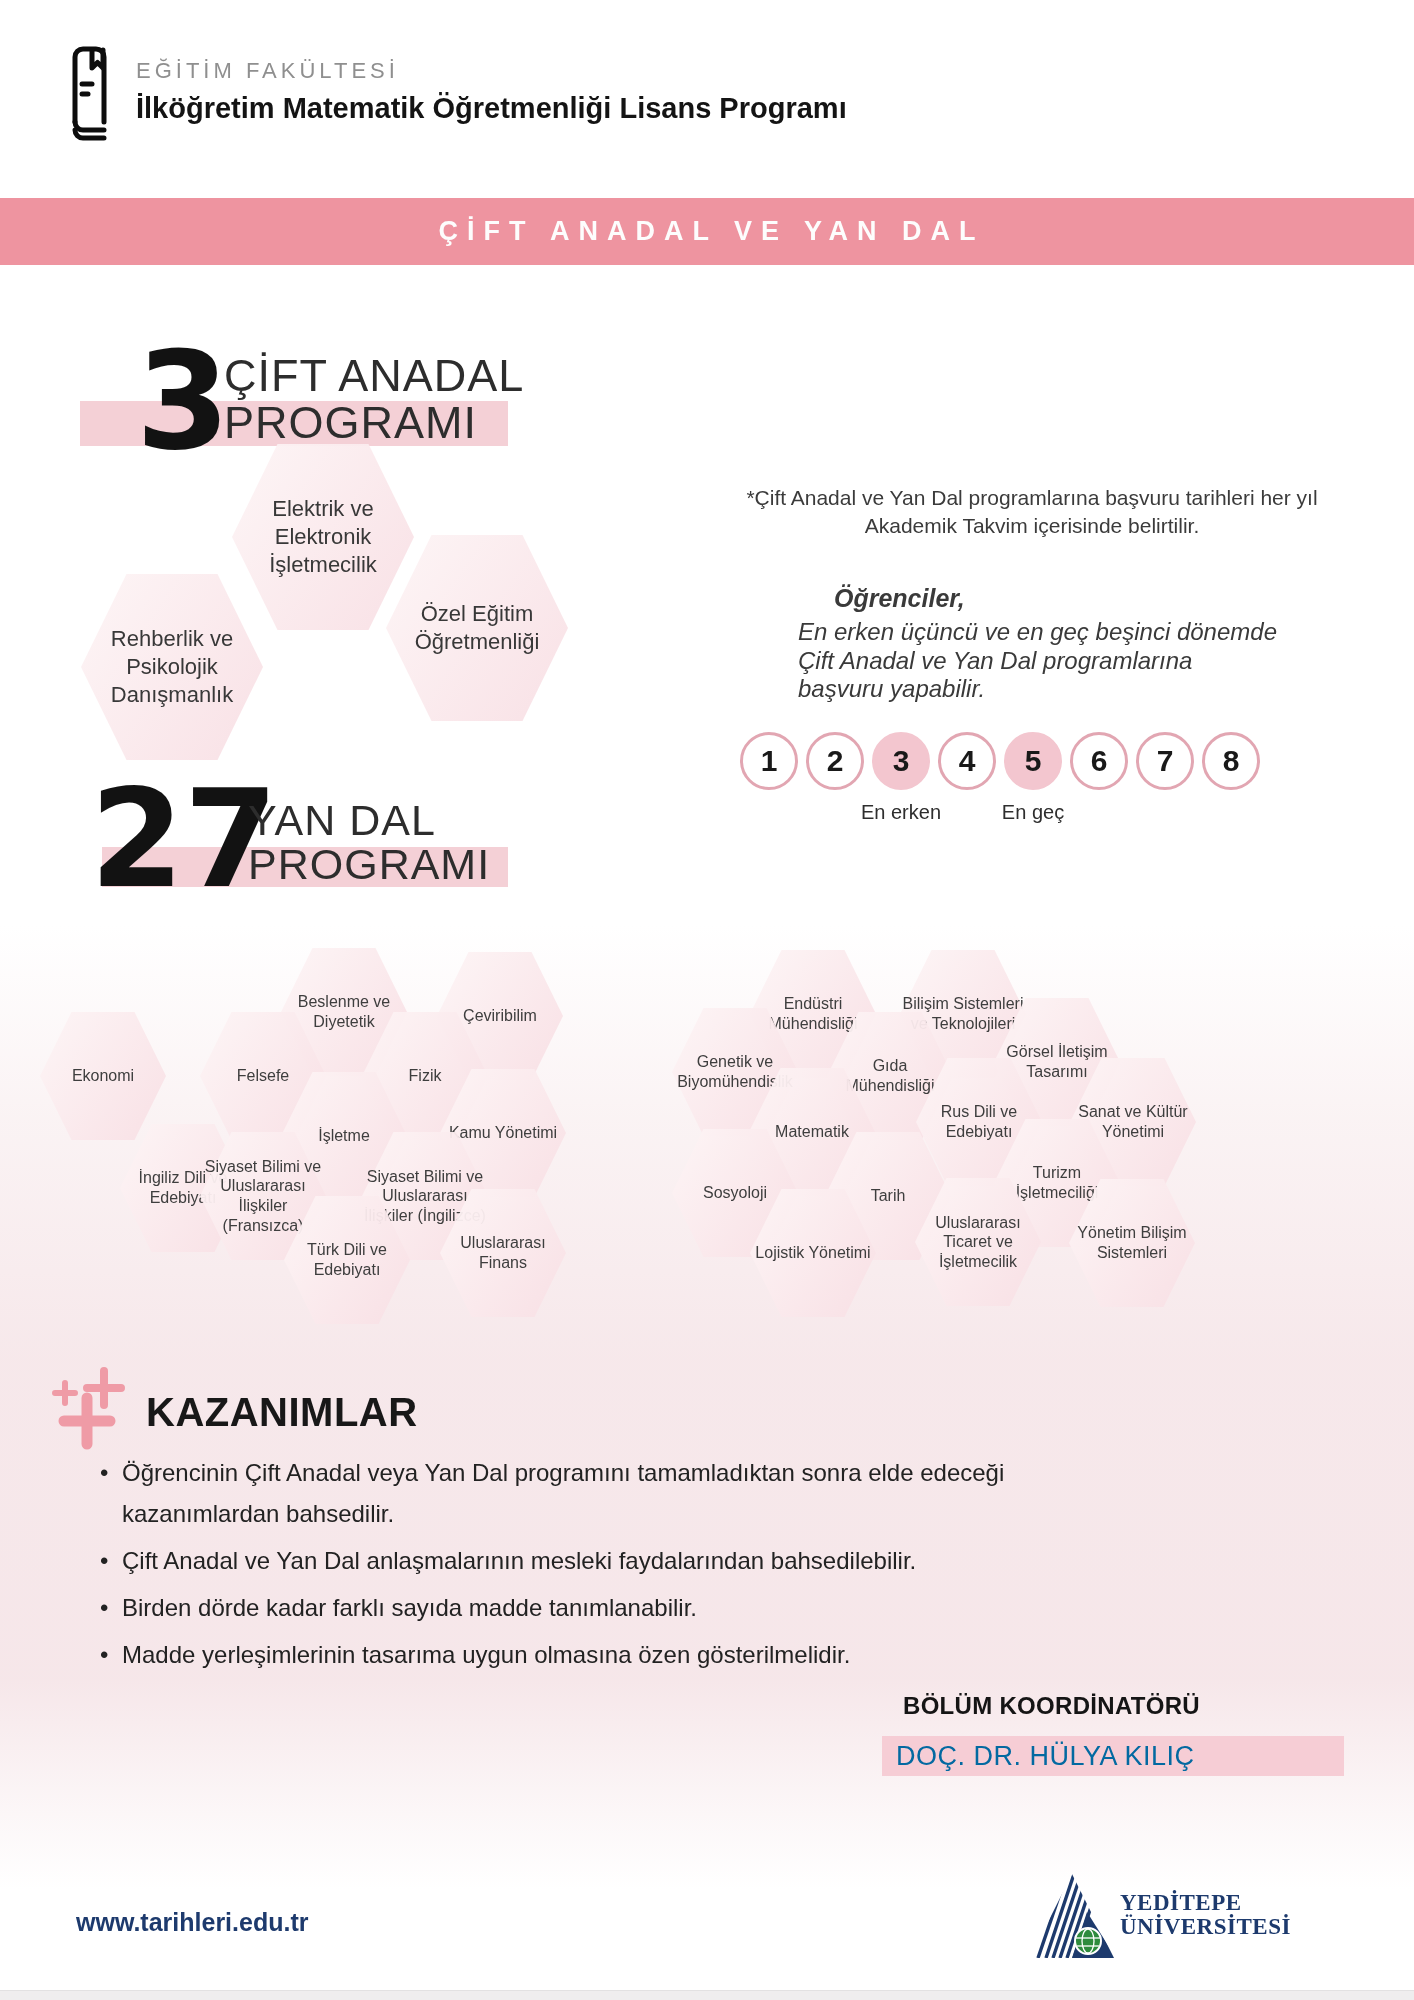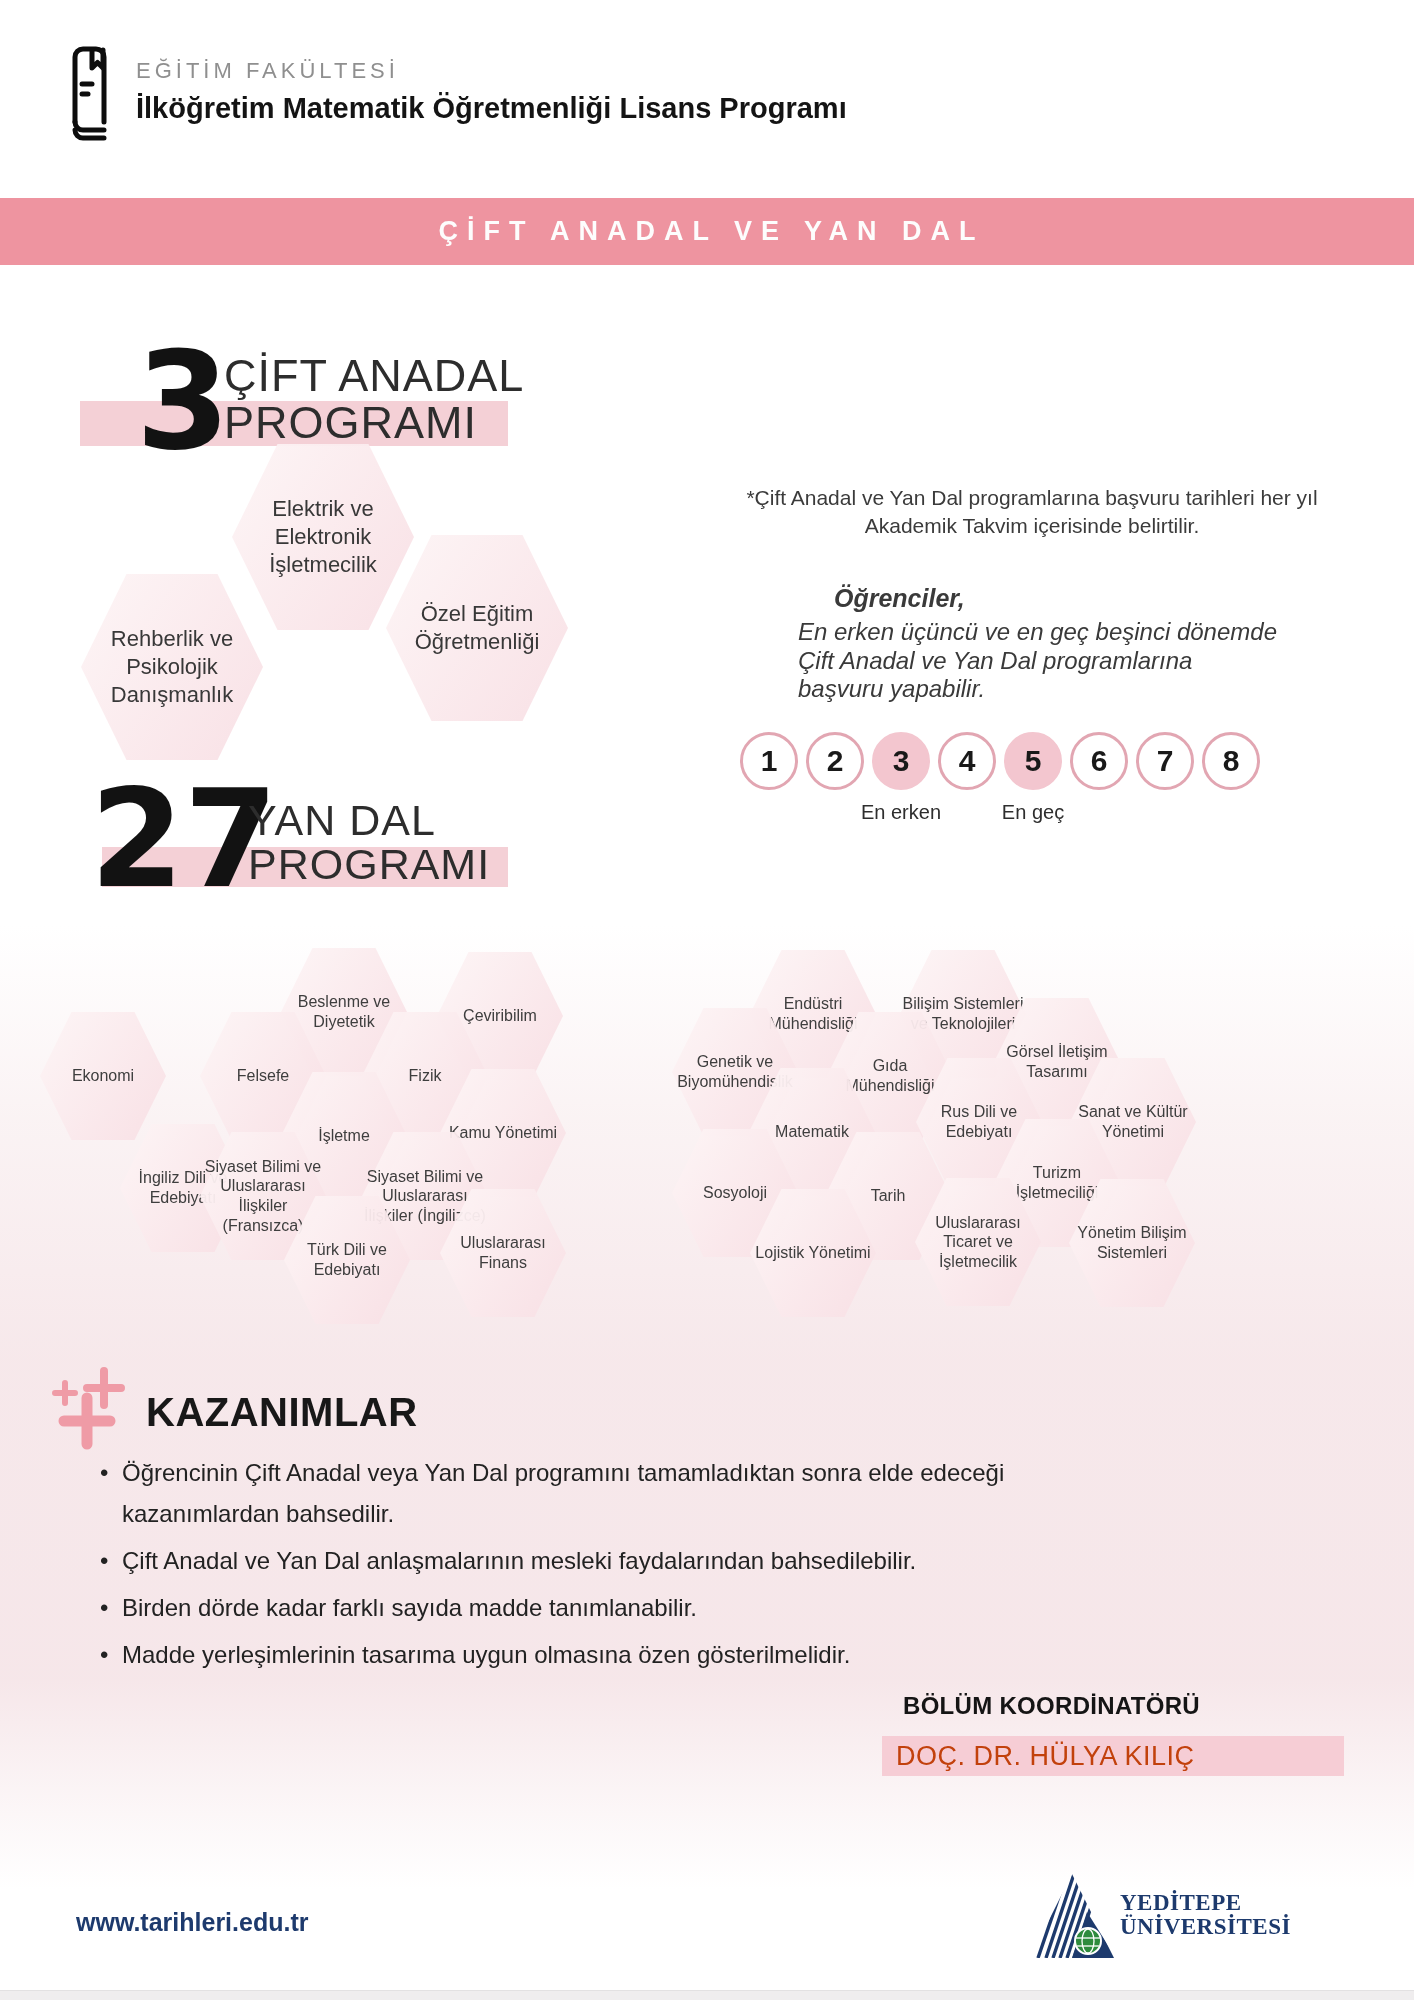--- a/index.html
+++ b/index.html
@@ -64,21 +64,21 @@
   
   .gains-title{left:146px;top:1390px;font-size:40px;font-weight:bold;color:#181818;letter-spacing:.5px;z-index:3;}
   .bullets{left:98px;top:1452px;width:990px;margin:0;padding:0;list-style:none;z-index:3;}
   .bullets li{position:relative;padding-left:24px;font-size:24px;
       color:#222;line-height:41px;margin-bottom:6px;}
   .bullets li:before{content:"•";position:absolute;left:2px;top:0;font-style:normal;}
 
   
   .coord-label{left:903px;top:1692px;font-size:24px;font-weight:bold;color:#151515;letter-spacing:.3px;z-index:3;}
   .coord-bar{left:882px;top:1736px;width:462px;height:40px;background:#f6cdd5;z-index:3;}
-  .coord-name{display:block;line-height:40px;padding-left:14px;font-size:27px;color:#c2410c;letter-spacing:.5px;}
+  .coord-name{display:block;line-height:40px;padding-left:14px;font-size:27px;color:#0369a1;letter-spacing:.5px;}
 
   
   .site{left:76px;top:1908px;font-size:25px;font-weight:bold;color:#1d3a6d;z-index:3;text-decoration:none;}
   .uni-text{left:1120px;top:1891px;font-family:"Liberation Serif",serif;font-weight:bold;
       font-size:23px;line-height:24px;color:#1d3a6d;letter-spacing:.5px;z-index:3;}
   .bottom-band{left:0;top:1990px;width:1414px;height:10px;background:#efedee;border-top:1px solid #e3e1e2;}
   svg{display:block;}
 </style>
 </head>
 <body>

